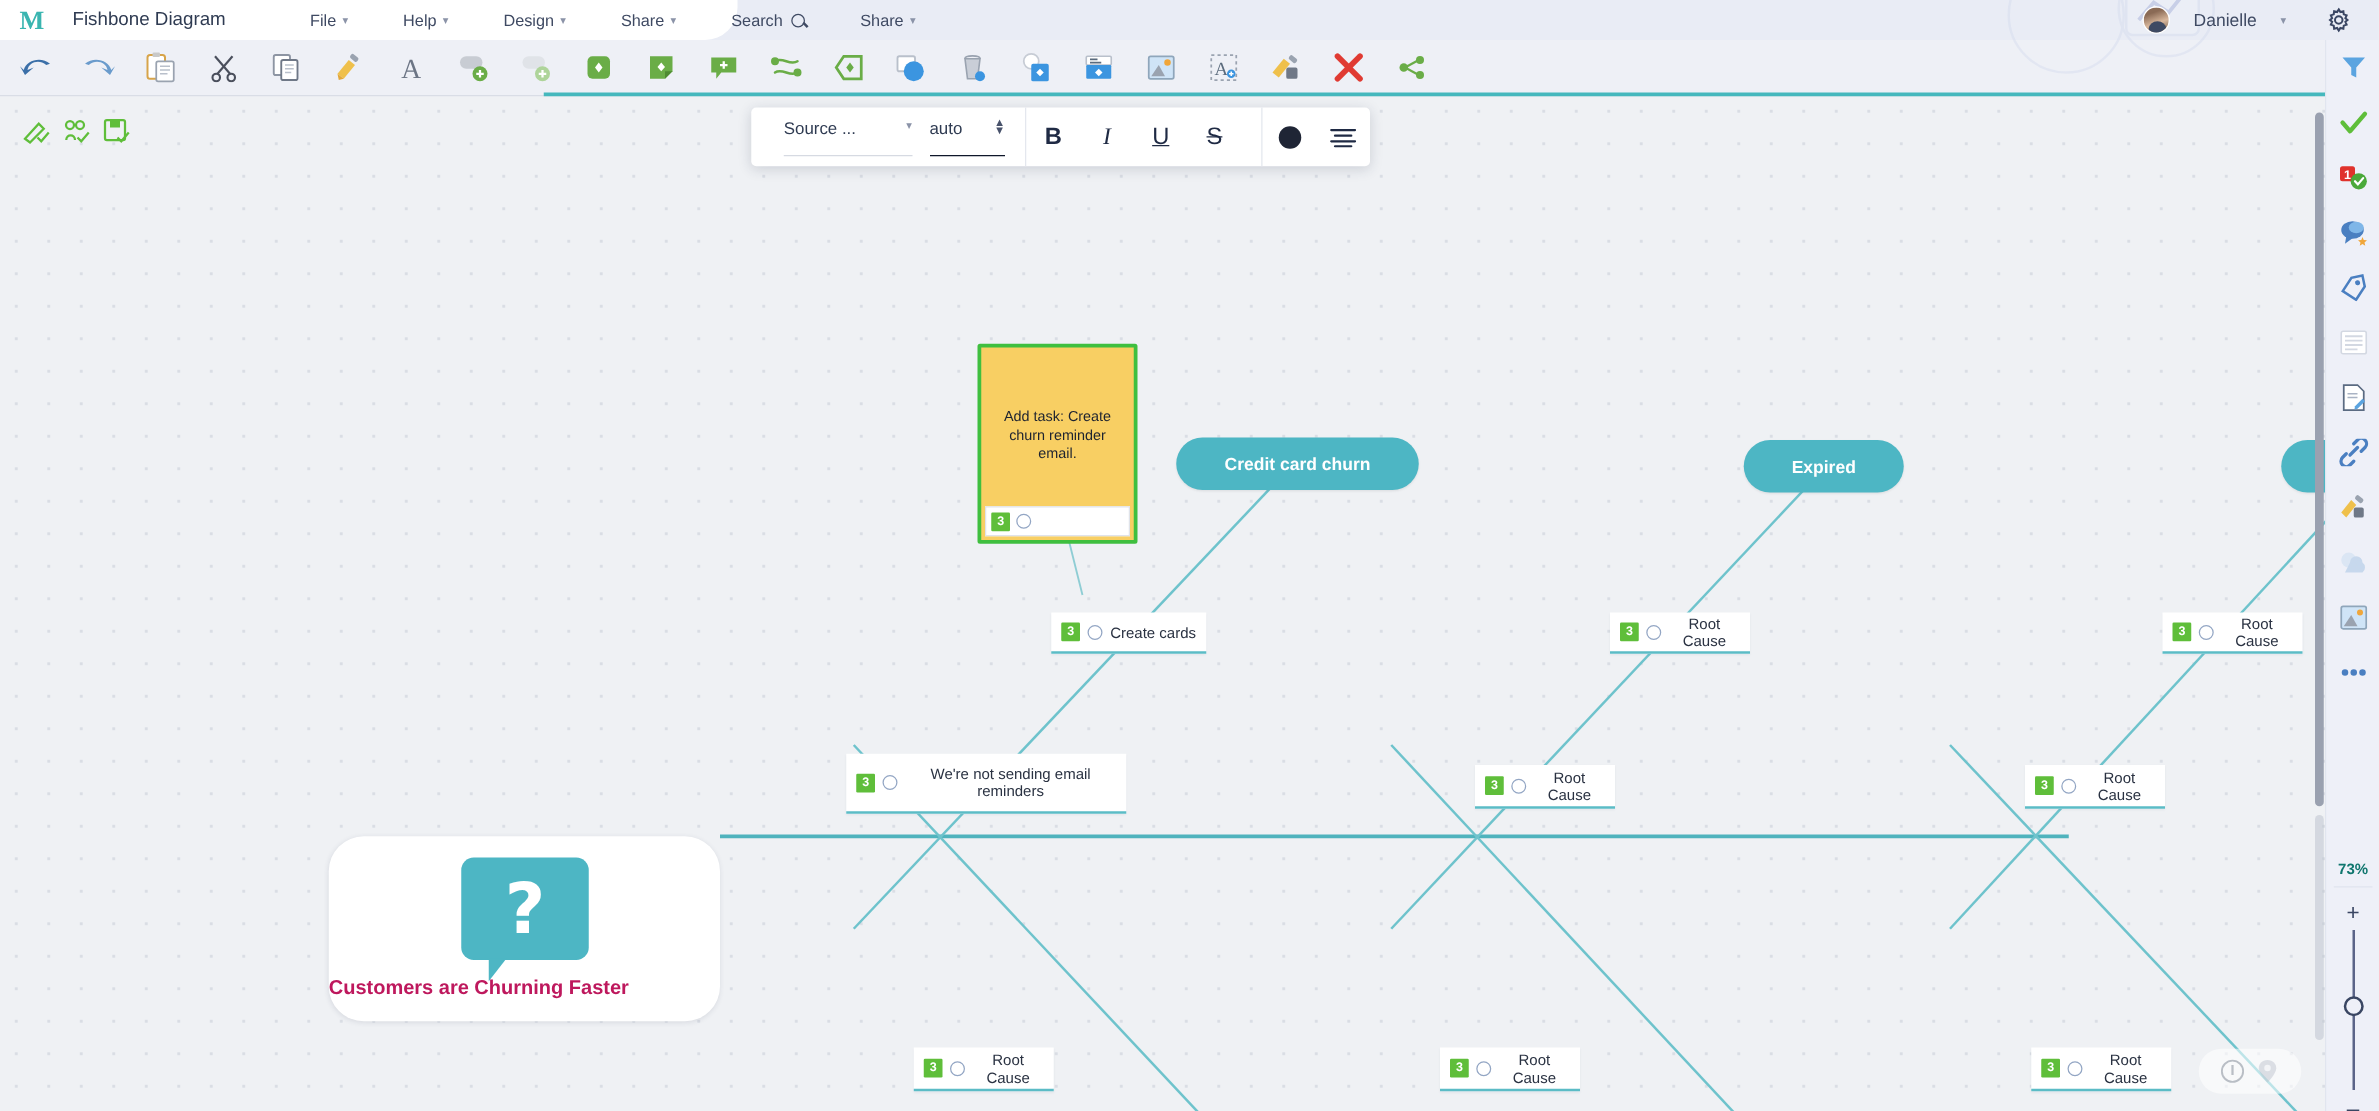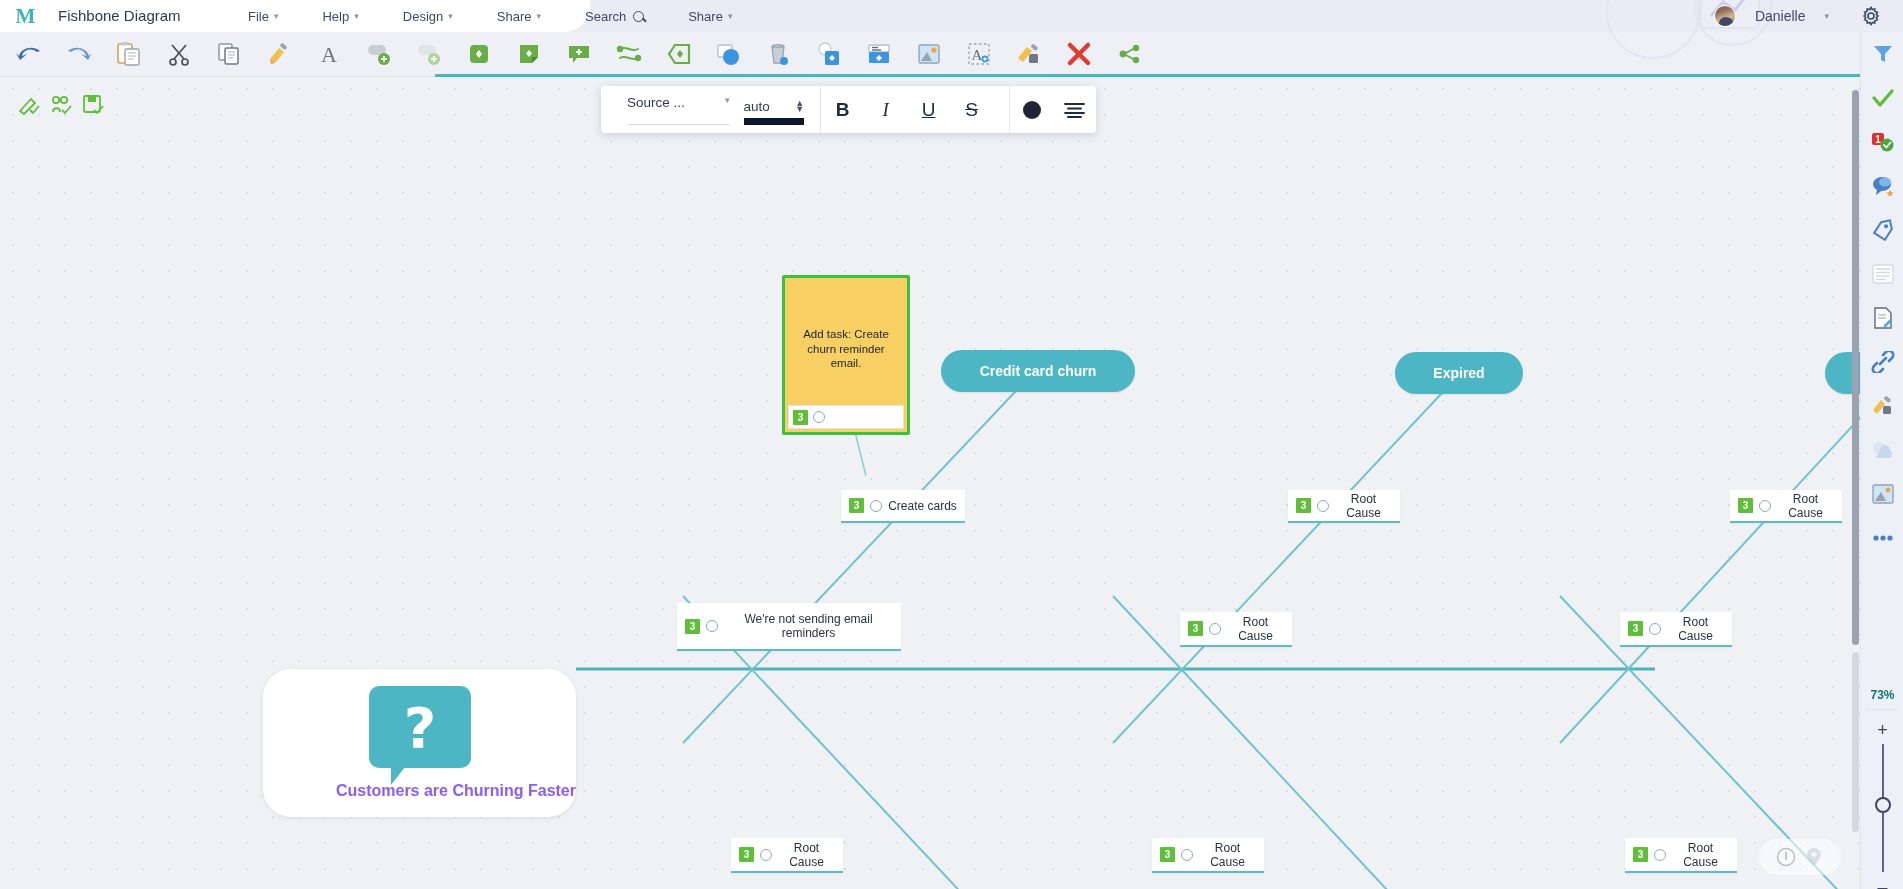--- a/index.html
+++ b/index.html
@@ -96,22 +96,22 @@
     box-shadow: 0 2px 10px rgba(40,50,80,.18);
     display: flex; align-items: center; z-index: 50;
   }
   .fb-select {
     width: 105px; height: 30px; margin-left: 26px;
     display: flex; align-items: flex-start; justify-content: space-between;
     font-size: 13.5px; color: #2f3b52; border-bottom: 1px solid #d6dae2; cursor:pointer;
   }
   .fb-size {
     width: 62px; height: 30px; margin-left: 14px;
-    display: flex; align-items: center; justify-content: space-between;
-    font-size: 13.5px; color: #2f3b52; border-bottom: 7px solid #0f172a; cursor:pointer;
+    display: flex; align-items: flex-start; justify-content: space-between;
+    font-size: 13.5px; color: #2f3b52; border-bottom: 1px solid #0f172a; cursor:pointer;
   }
   .spin { display:flex; flex-direction:column; line-height:6px; font-size:9px; color:#48526b;}
   .fb-sep { width:1px; height:47px; background:#e4e7ee; margin-left: 16px; }
   .fb-btn {
     width: 44px; height: 47px; display:flex; align-items:center; justify-content:center;
     font-size: 19px; color: #1f2a44; cursor: pointer;
   }
   .fb-btn.b { font-weight: bold; }
   .fb-btn.i { font-style: italic; font-family:"Liberation Serif",serif; }
   .fb-btn.u { text-decoration: underline; }
@@ -167,22 +167,22 @@
   .topic-icon::after{
     content:""; position:absolute; left: 22px; bottom:-17px; width:0; height:0;
     border-left: 14px solid #4db6c4; border-bottom: 18px solid transparent;
   }
   .qmark{
     position:absolute; left:0; top:0; width:102px; height:82px; color:#fff;
     font-size: 56px; font-weight:bold; display:flex; align-items:center; justify-content:center;
     font-family:"DejaVu Sans", sans-serif;
   }
   .topic-title {
-    position:absolute; left: 0; right:0; top: 113px; text-align:right;
-    font-size: 16px; font-weight: bold; color: #8b5cf6;
+    position:absolute; left: 0; right:0; top: 113px; text-align:left;
+    font-size: 16px; font-weight: bold; color: #be185d;
   }
 
   
   .rail {
     position: absolute; top: 32px; right: 0; width: 43px; height: 857px;
     background: #eef0f8; z-index: 40; border-left: 1px solid #e1e5ef;
   }
   .rail-item {
     width: 43px; height: 44px; display:flex; align-items:center; justify-content:center; cursor:pointer;
   }

